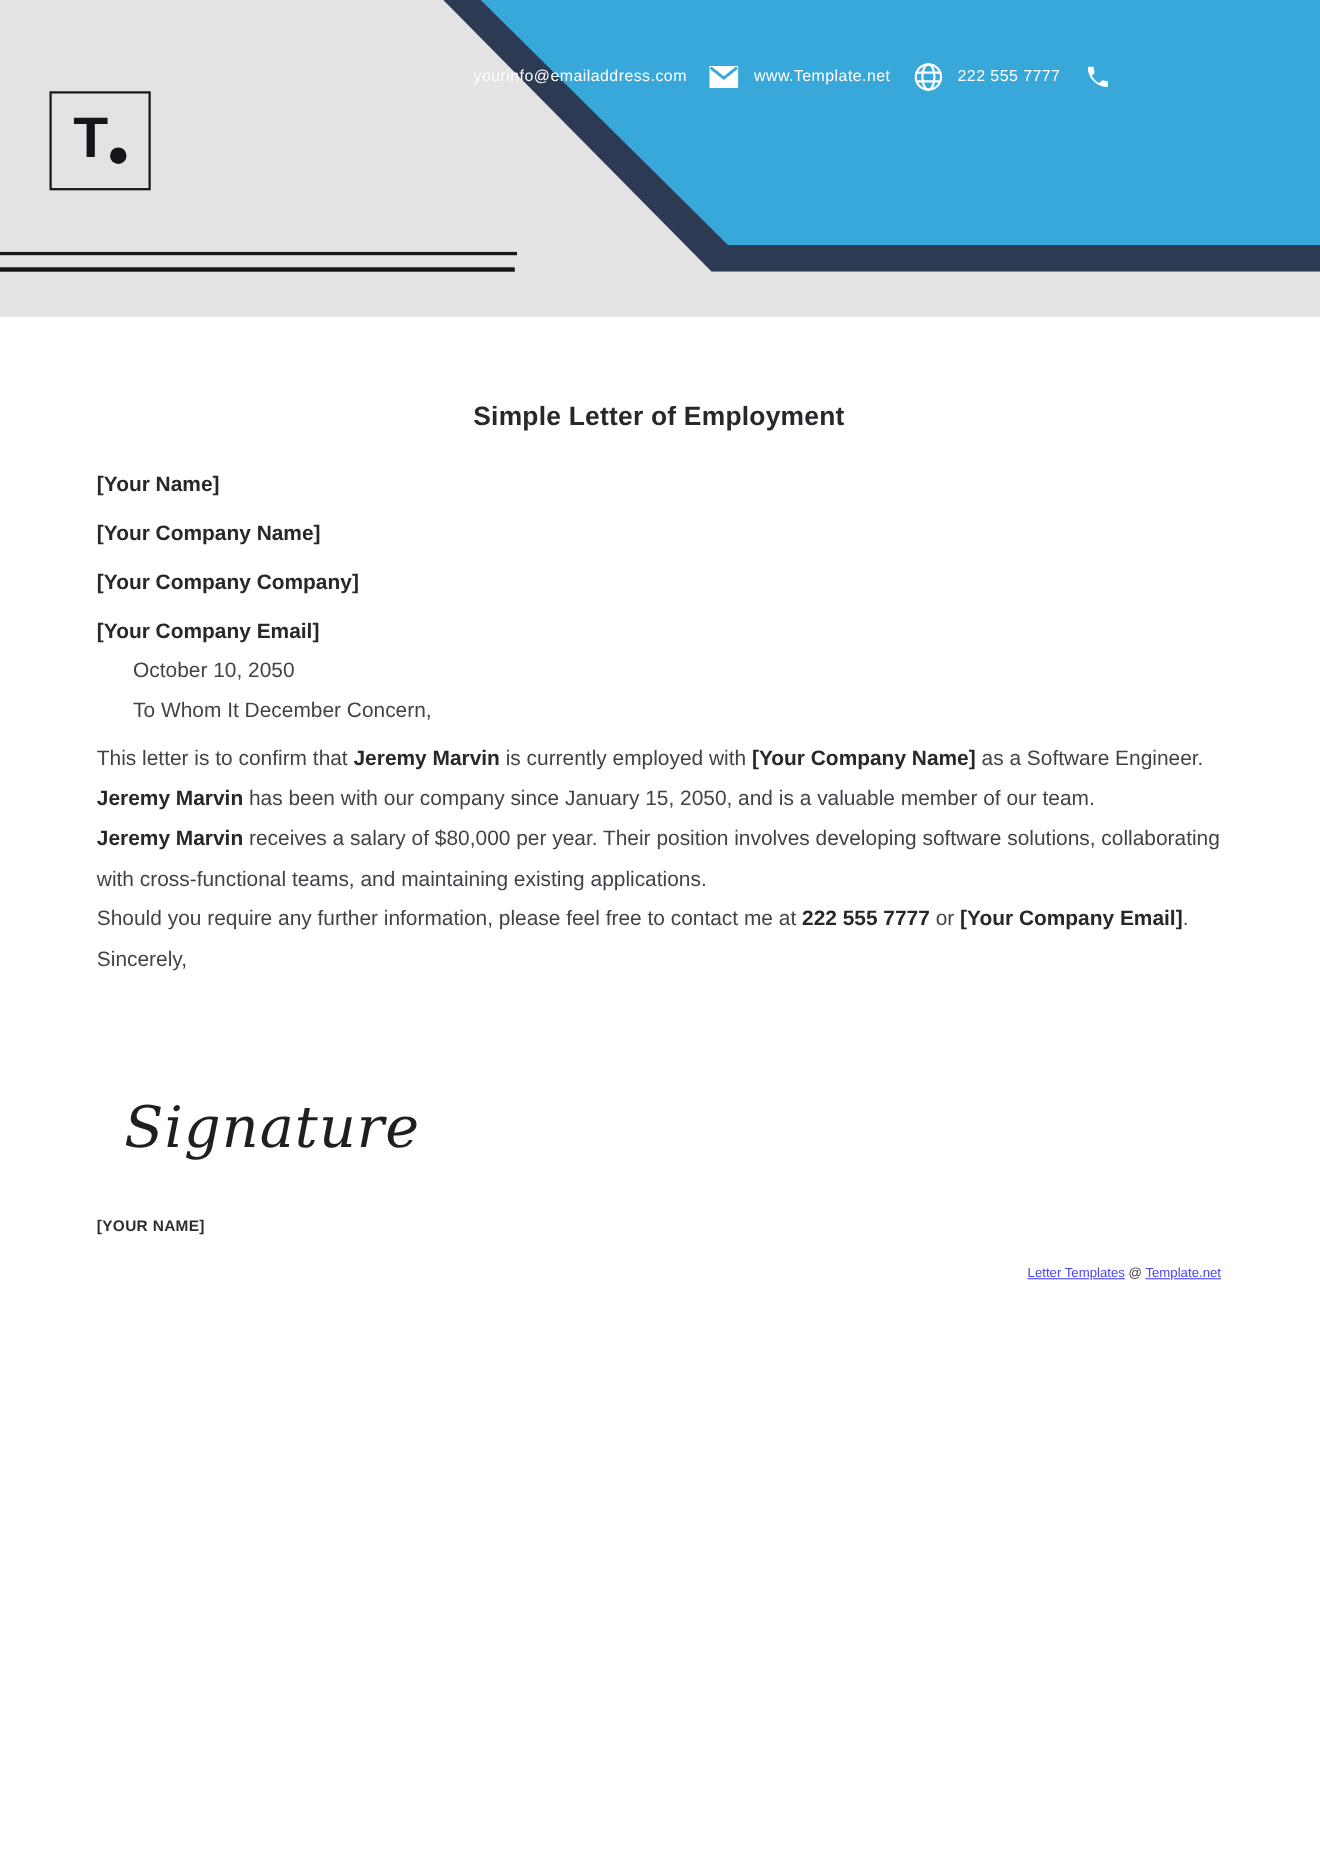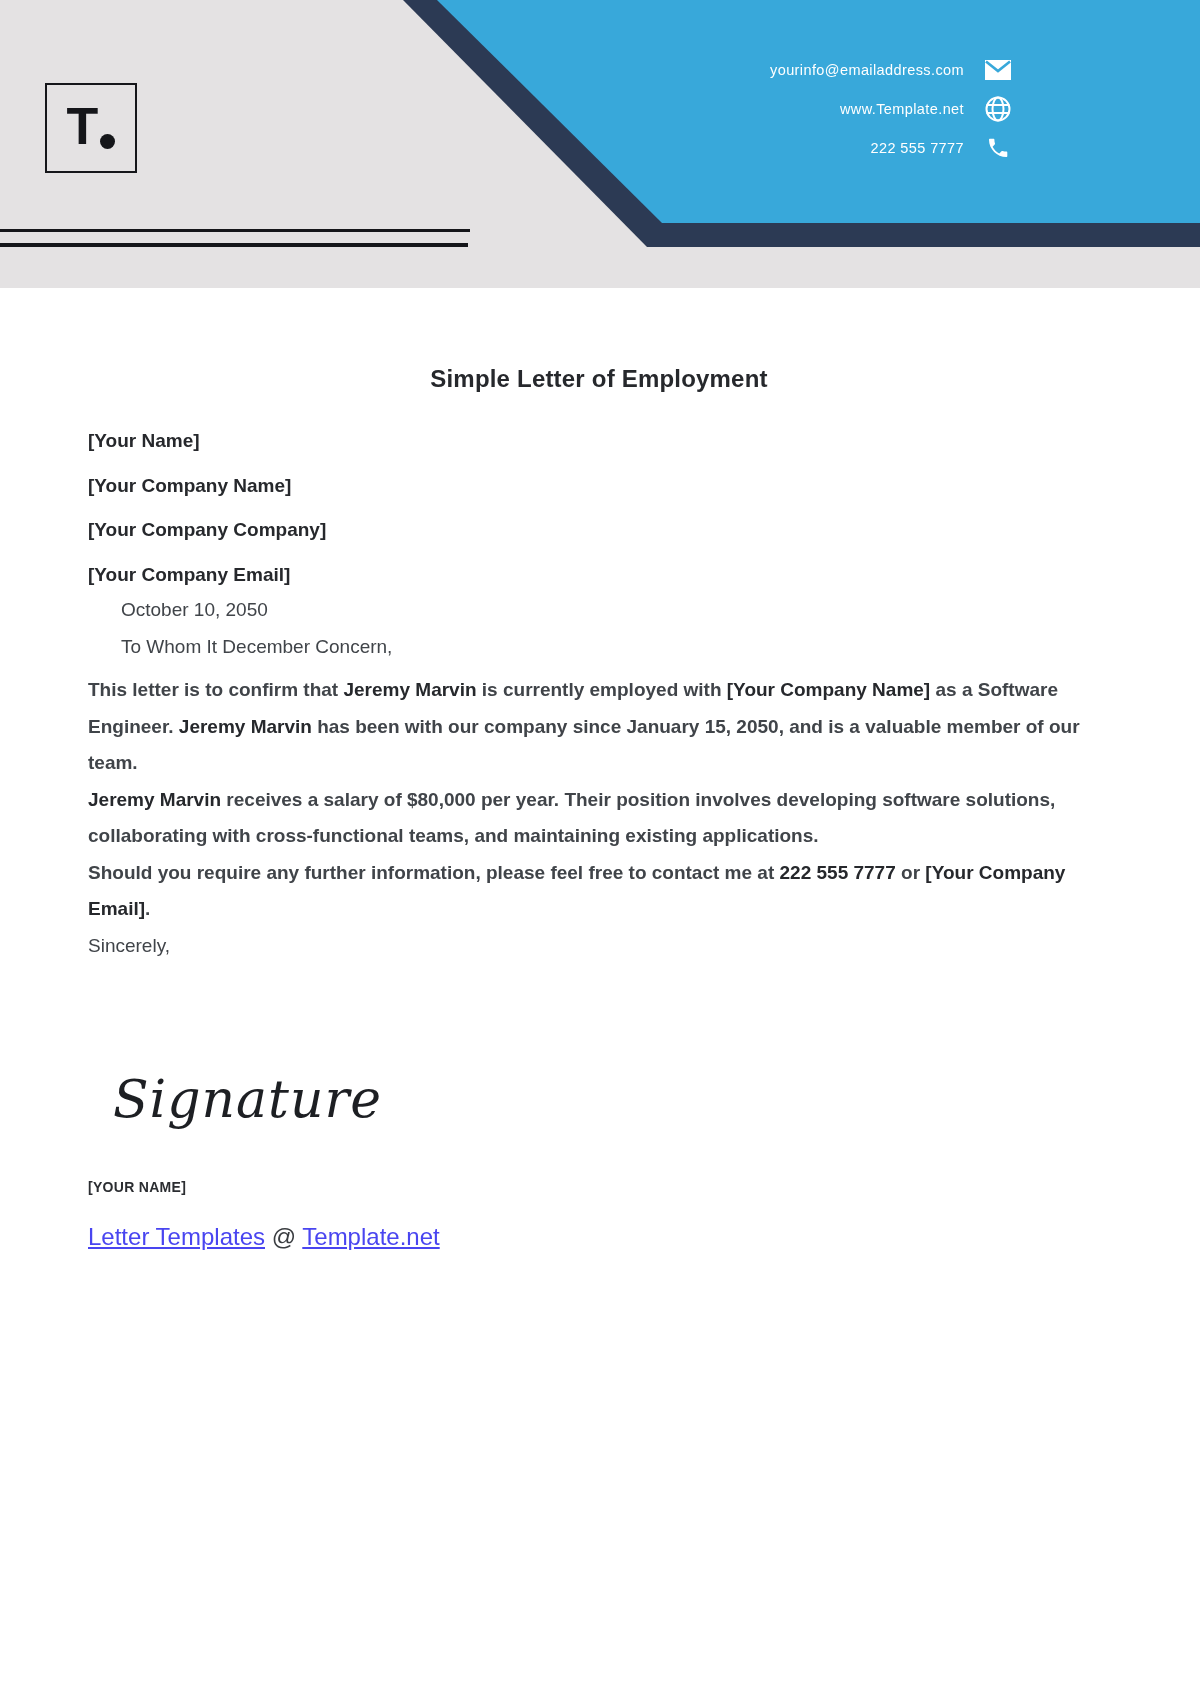--- a/index.html
+++ b/index.html
@@ -47,21 +47,21 @@
   .rule-1 {
     position:absolute; left:0; top:229px;
     width:470px; height:3px; background:#15161a;
   }
   .rule-2 {
     position:absolute; left:0; top:243px;
     width:468px; height:4px; background:#15161a;
   }
   .contact-block {
     position:absolute; top:57px; right:188px;
-    display:flex; flex-direction:column; gap:13px;
+    display:flex; gap:13px;
   }
   .contact-row {
     display:flex; align-items:center; justify-content:flex-end;
     gap:20px; height:26px;
   }
   .contact-text {
     color:#ffffff; font-size:14.5px; letter-spacing:0.4px; font-weight:400;
   }
   .contact-icon { width:28px; display:flex; justify-content:center; }
 
@@ -75,39 +75,39 @@
     text-align:center;
     font-size:24px; font-weight:700; color:#26282c;
     letter-spacing:0.2px; line-height:42px;
   }
   .addr-block { margin-top:24px; }
   .addr-line {
     font-weight:700; color:#26282c;
     font-size:19px; line-height:34px; margin-bottom:10.5px;
   }
   .date-block { margin-top:-10px; line-height:36.5px;margin-left:33px; }
-  .para { line-height:36.5px;font-weight:bold; }
+  .para { line-height:36.5px; }
   .para b { color:#26282c; }
   .para-first { margin-top:7px; }
   .closing-line { line-height:36.5px; }
   .signature {
     margin:105px 0 0 25px;
     font-family:"DejaVu Serif", serif;
     font-style:italic;
     font-size:52px; color:#1d1f23; line-height:60px;
     letter-spacing:1px;
   }
   .signer-name {
     margin-top:50px;
     font-size:14px; font-weight:700; color:#2b2d31; letter-spacing:0.3px;
   }
   .footer-line {
     margin-top:28px;
-    text-align:left;
-    font-size:24px; color:#3a3d41;
+    text-align:right;
+    font-size:12px; color:#3a3d41;
   }
   .footer-line a {
     color:#4945f0; text-decoration:underline; cursor:pointer;
   }
 </style>
 </head>
 <body>
 
 <div class="page">
 

